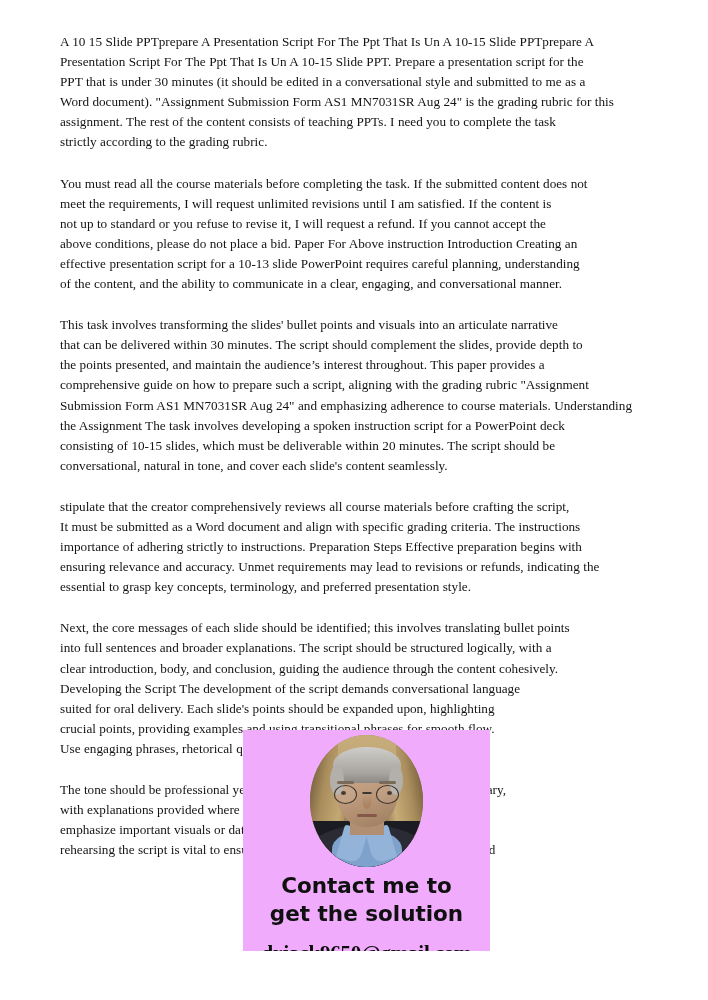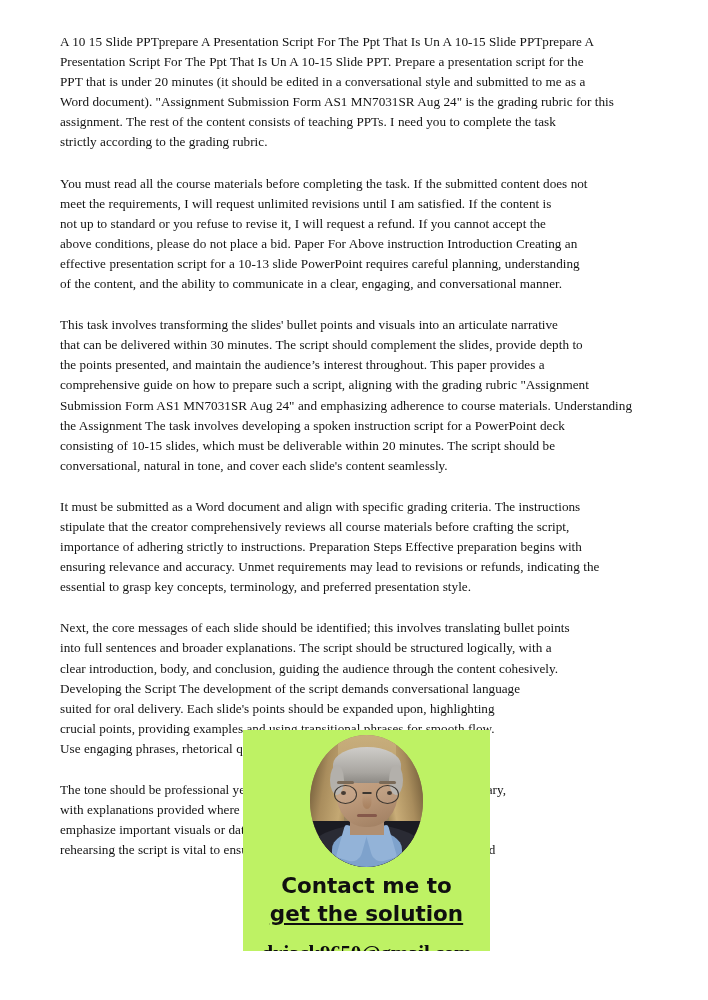--- a/index.html
+++ b/index.html
@@ -47,21 +47,21 @@
     white-space: pre;
   }
 
   
   #promo-overlay {
     position: absolute;
     left: 231px;
     top: 730px;
     width: 247px;
     height: 221px;
-    background: #bef264;
+    background: #f0abfc;
     overflow: hidden;
     z-index: 50;
     display: flex;
     flex-direction: column;
     align-items: center;
   }
 
   #promo-photo {
     position: relative;
     width: 113px;
@@ -183,21 +183,21 @@
   #promo-line1, #promo-line2 {
     font-family: "DejaVu Sans", "Liberation Sans", sans-serif;
     font-weight: bold;
     font-size: 21.5px;
     line-height: 26px;
     color: #101010;
     text-align: center;
     width: 100%;
   }
   #promo-line1 { margin-top: 6px; }
-  #promo-line2 { margin-top: 2px; text-decoration: underline; }
+  #promo-line2 { margin-top: 2px; }
 
   #promo-email {
     font-family: "Liberation Serif", "DejaVu Serif", serif;
     font-weight: bold;
     font-size: 21px;
     line-height: 25px;
     color: #0d0d0d;
     text-align: center;
     width: 100%;
     margin-top: 14px;
@@ -207,21 +207,21 @@
 </head>
 <body>
 
 <div id="page">
 
   <div id="doc-body">
 
     <p class="para">
       <span class="ln">A 10 15 Slide PPTprepare A Presentation Script For The Ppt That Is Un A 10-15 Slide PPTprepare A</span>
       <span class="ln">Presentation Script For The Ppt That Is Un A 10-15 Slide PPT. Prepare a presentation script for the</span>
-      <span class="ln">PPT that is under 20 minutes (it should be edited in a conversational style and submitted to me as a</span>
+      <span class="ln">PPT that is under 30 minutes (it should be edited in a conversational style and submitted to me as a</span>
       <span class="ln">Word document). "Assignment Submission Form AS1 MN7031SR Aug 24" is the grading rubric for this</span>
       <span class="ln">assignment. The rest of the content consists of teaching PPTs. I need you to complete the task</span>
       <span class="ln">strictly according to the grading rubric.</span>
     </p>
 
     <p class="para">
       <span class="ln">You must read all the course materials before completing the task. If the submitted content does not</span>
       <span class="ln">meet the requirements, I will request unlimited revisions until I am satisfied. If the content is</span>
       <span class="ln">not up to standard or you refuse to revise it, I will request a refund. If you cannot accept the</span>
       <span class="ln">above conditions, please do not place a bid. Paper For Above instruction Introduction Creating an</span>
@@ -234,22 +234,22 @@
       <span class="ln">that can be delivered within 30 minutes. The script should complement the slides, provide depth to</span>
       <span class="ln">the points presented, and maintain the audience’s interest throughout. This paper provides a</span>
       <span class="ln">comprehensive guide on how to prepare such a script, aligning with the grading rubric "Assignment</span>
       <span class="ln">Submission Form AS1 MN7031SR Aug 24" and emphasizing adherence to course materials. Understanding</span>
       <span class="ln">the Assignment The task involves developing a spoken instruction script for a PowerPoint deck</span>
       <span class="ln">consisting of 10-15 slides, which must be deliverable within 20 minutes. The script should be</span>
       <span class="ln">conversational, natural in tone, and cover each slide's content seamlessly.</span>
     </p>
 
     <p class="para">
+      <span class="ln">stipulate that the creator comprehensively reviews all course materials before crafting the script,</span>
       <span class="ln">It must be submitted as a Word document and align with specific grading criteria. The instructions</span>
-      <span class="ln">stipulate that the creator comprehensively reviews all course materials before crafting the script,</span>
       <span class="ln">importance of adhering strictly to instructions. Preparation Steps Effective preparation begins with</span>
       <span class="ln">ensuring relevance and accuracy. Unmet requirements may lead to revisions or refunds, indicating the</span>
       <span class="ln">essential to grasp key concepts, terminology, and preferred presentation style.</span>
     </p>
 
     <p class="para">
       <span class="ln">Next, the core messages of each slide should be identified; this involves translating bullet points</span>
       <span class="ln">into full sentences and broader explanations. The script should be structured logically, with a</span>
       <span class="ln">clear introduction, body, and conclusion, guiding the audience through the content cohesively.</span>
       <span class="ln">Developing the Script The development of the script demands conversational language</span>

